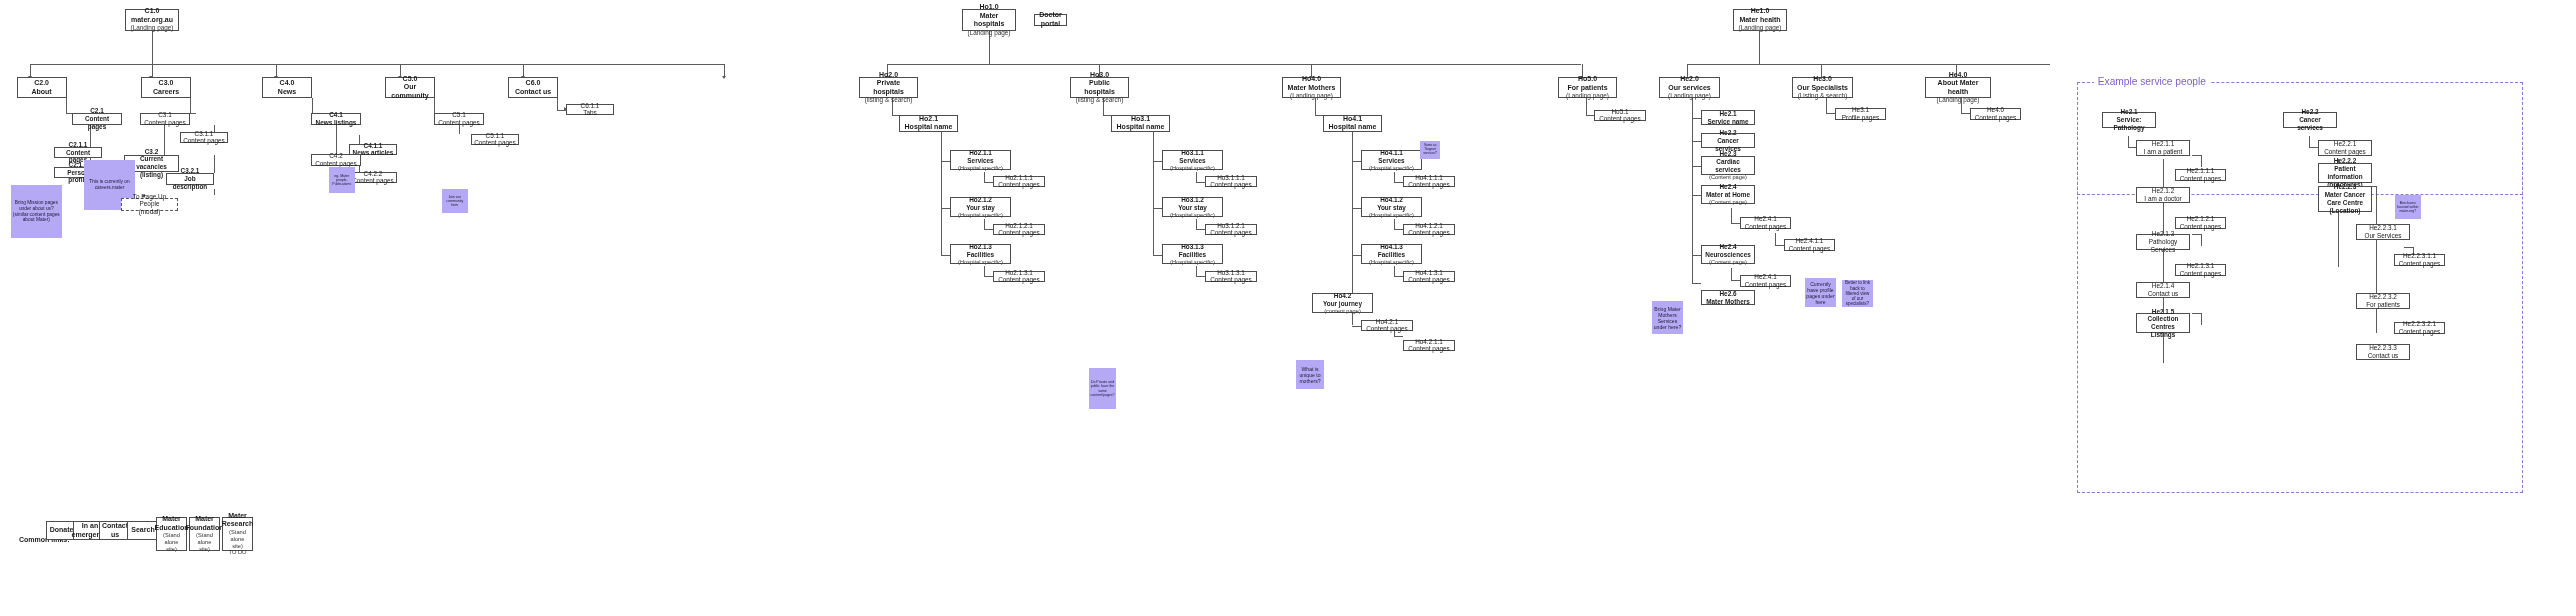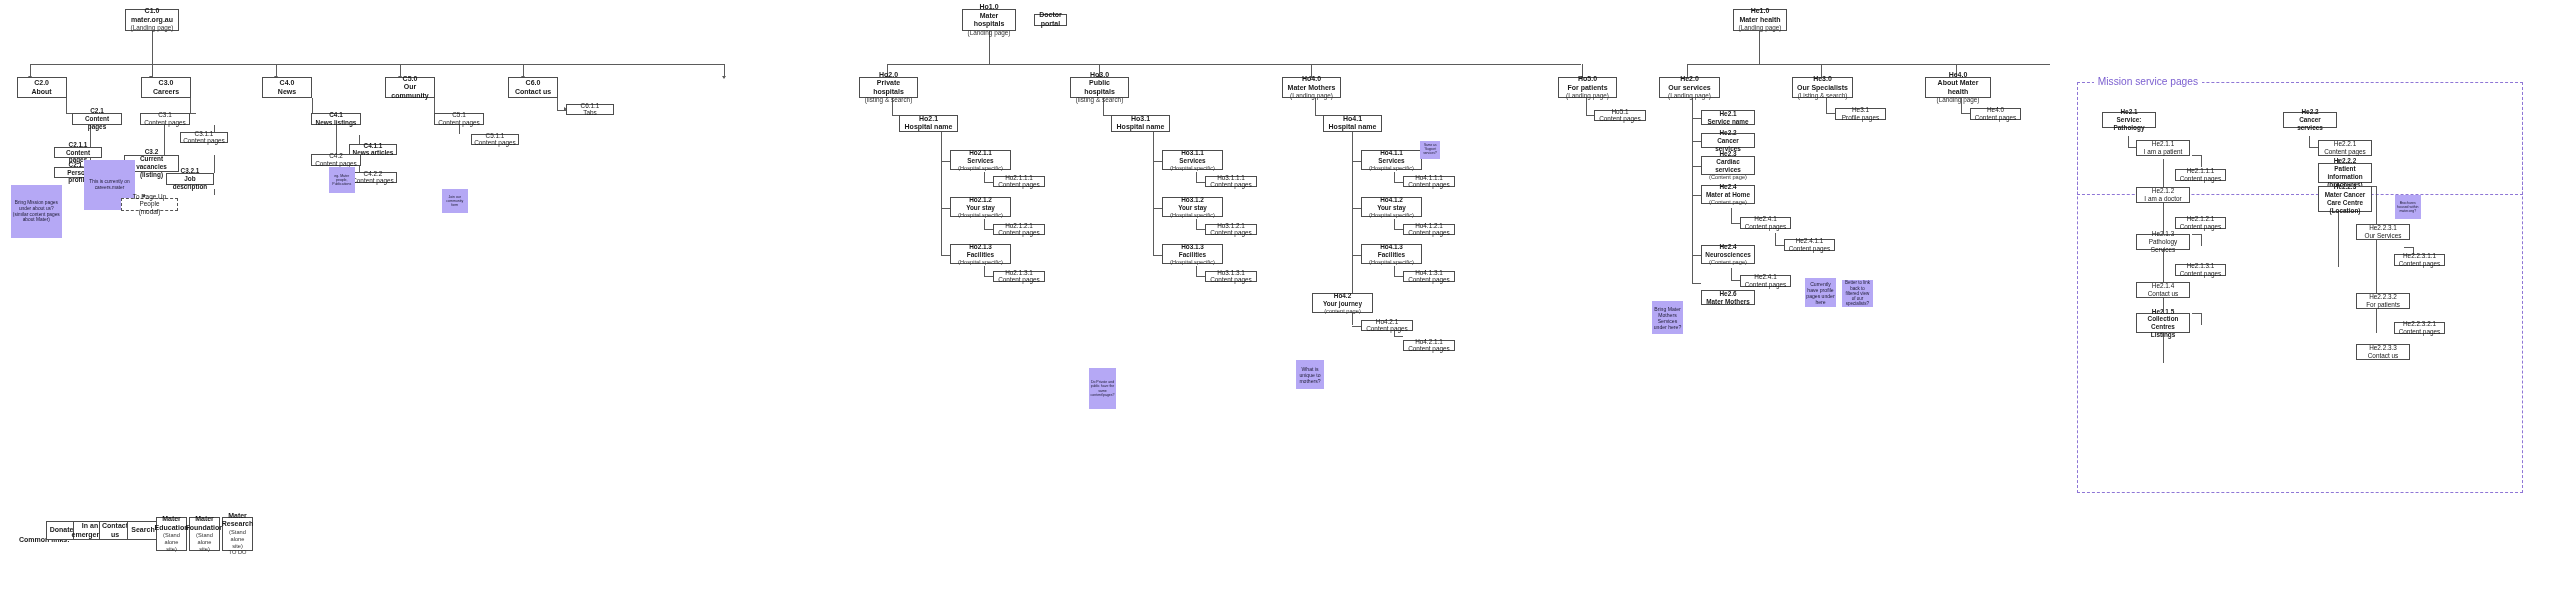--- a/index.html
+++ b/index.html
@@ -42,21 +42,21 @@
 
   .sz9{font-size:5.7px;} .sz10{font-size:6.4px;} .sz11{font-size:7px;} .sz16{font-size:10.2px;}
 </style>
 </head>
 <body>
 
 <div id="canvas">
 
   <div class="group-box" style="left:2077px;top:82px;width:446px;height:113px;"></div>
   <div class="group-box" style="left:2077px;top:82px;width:446px;height:411px;border-top:none;"></div>
-  <div class="group-title sz16" style="left:2094px;top:76px;">Mission service pages</div>
+  <div class="group-title sz16" style="left:2094px;top:76px;">Example service people</div>
 
   <div class="edge v" style="left:152px;top:31px;height:33px;"></div>
   <div class="edge h" style="left:30px;top:64px;width:694px;"></div>
   <div class="edge v" style="left:30px;top:64px;height:13.4px;"></div>
   <div class="arrow" style="left:28px;top:76px;"></div>
   <div class="edge v" style="left:152px;top:64px;height:13.4px;"></div>
   <div class="arrow" style="left:149px;top:76px;"></div>
   <div class="edge v" style="left:276px;top:64px;height:13.4px;"></div>
   <div class="arrow" style="left:274px;top:76px;"></div>
   <div class="edge v" style="left:400px;top:64px;height:13.4px;"></div>

